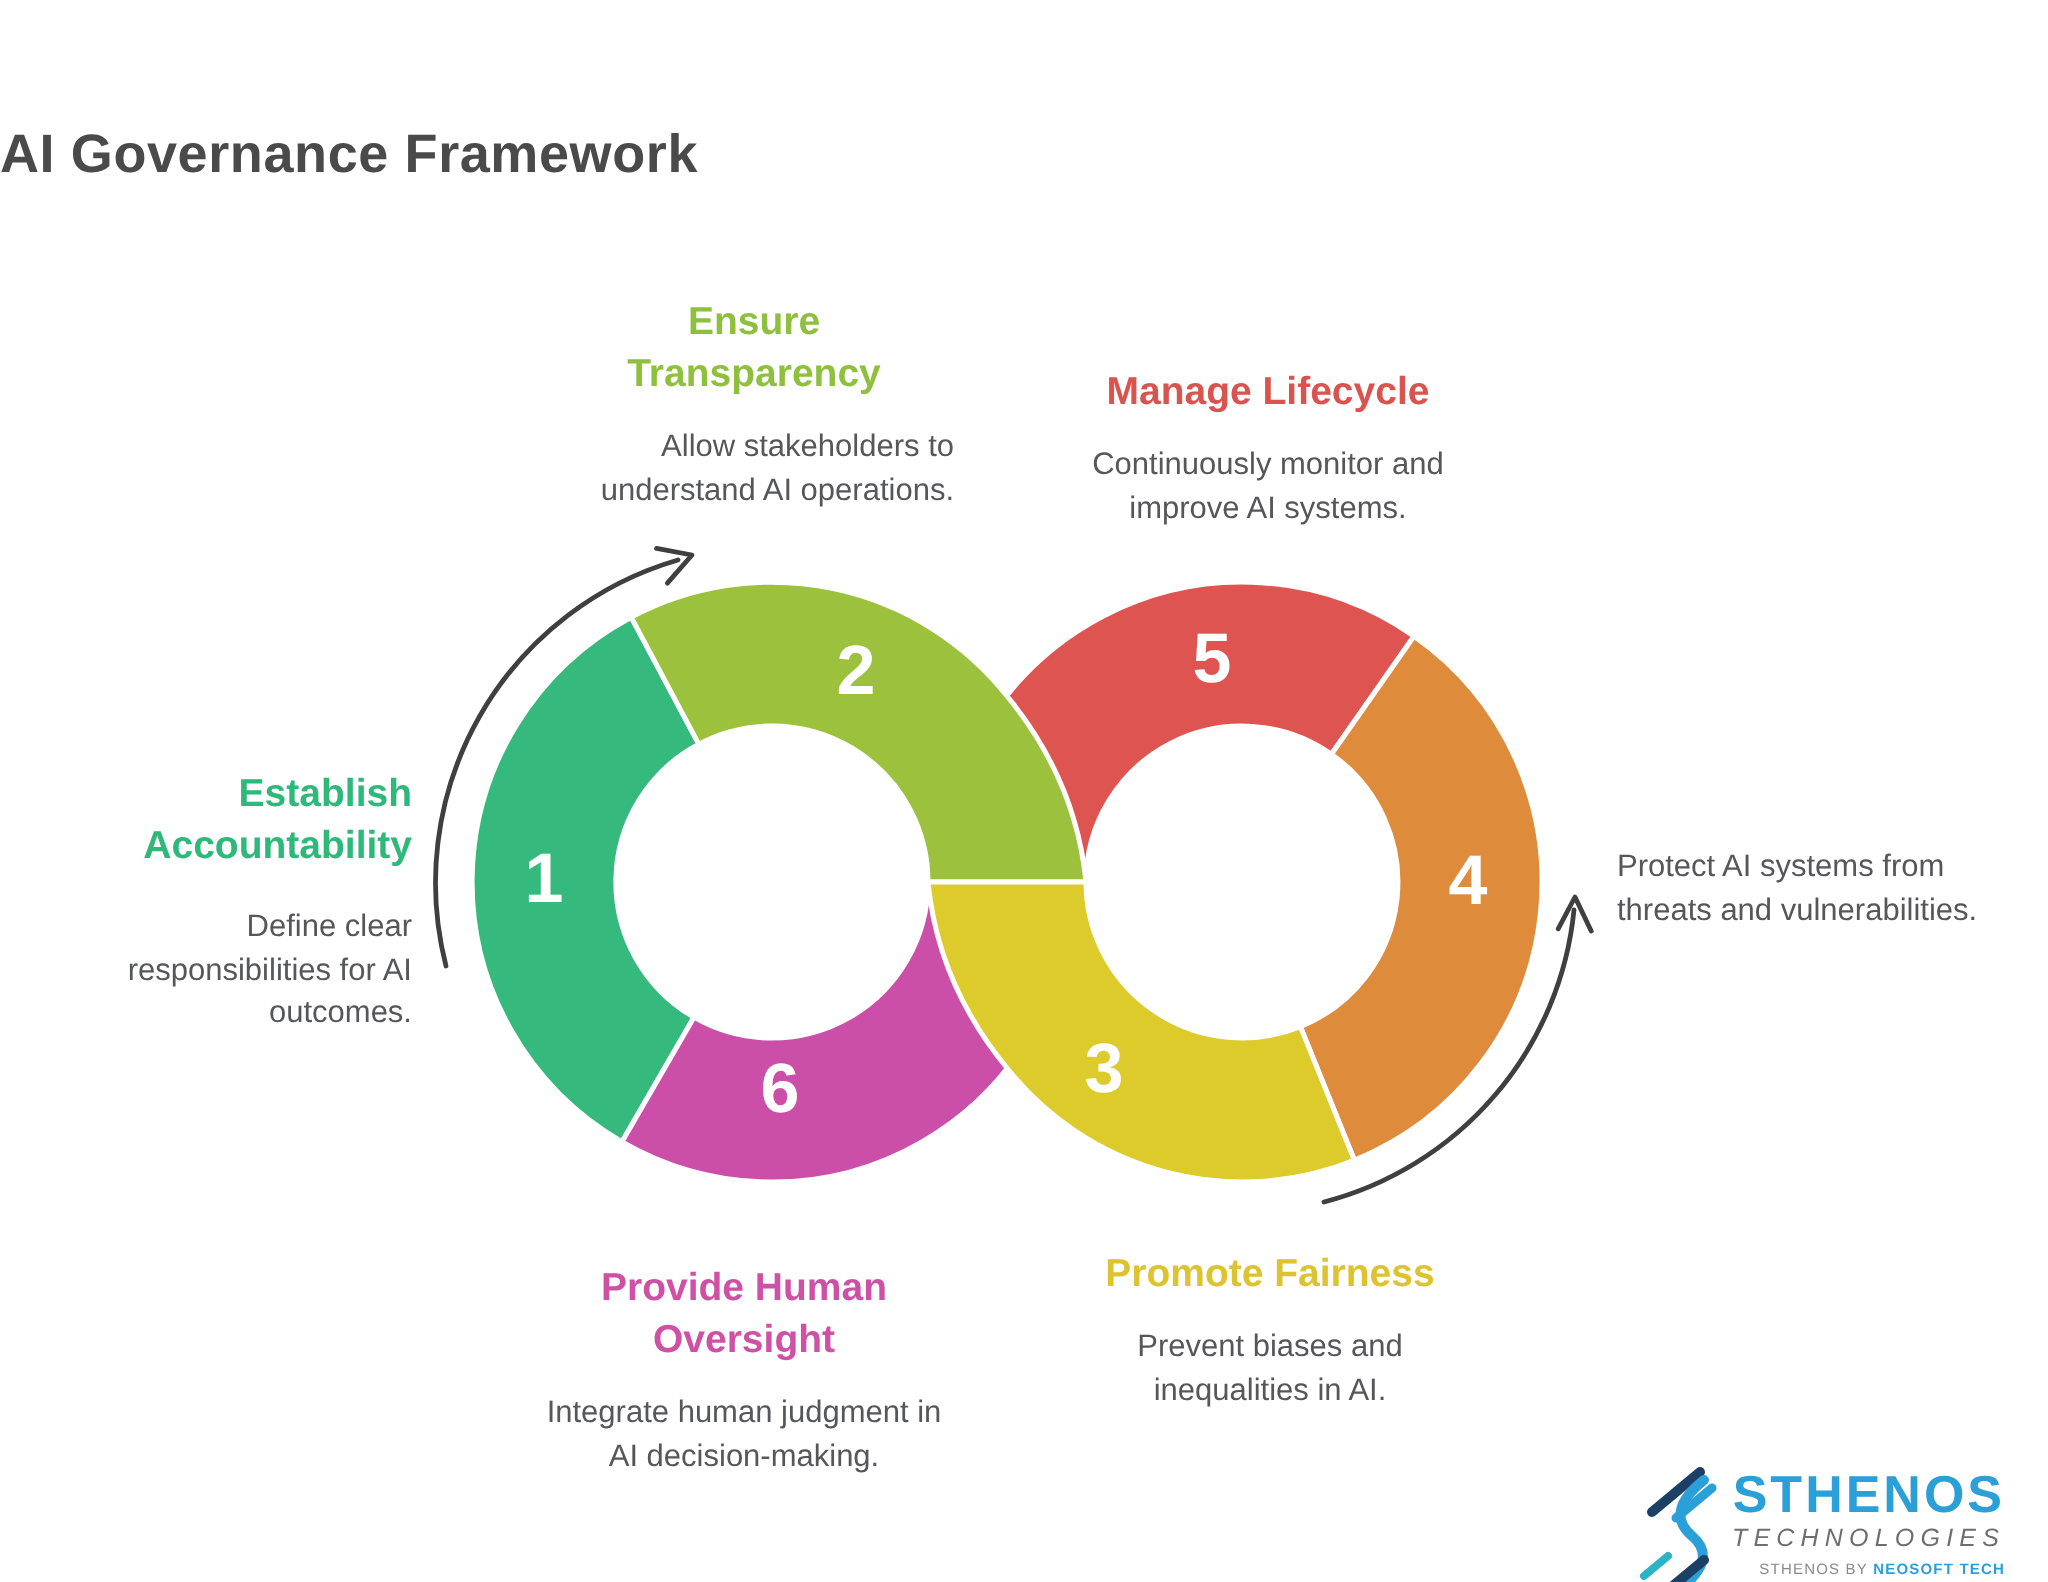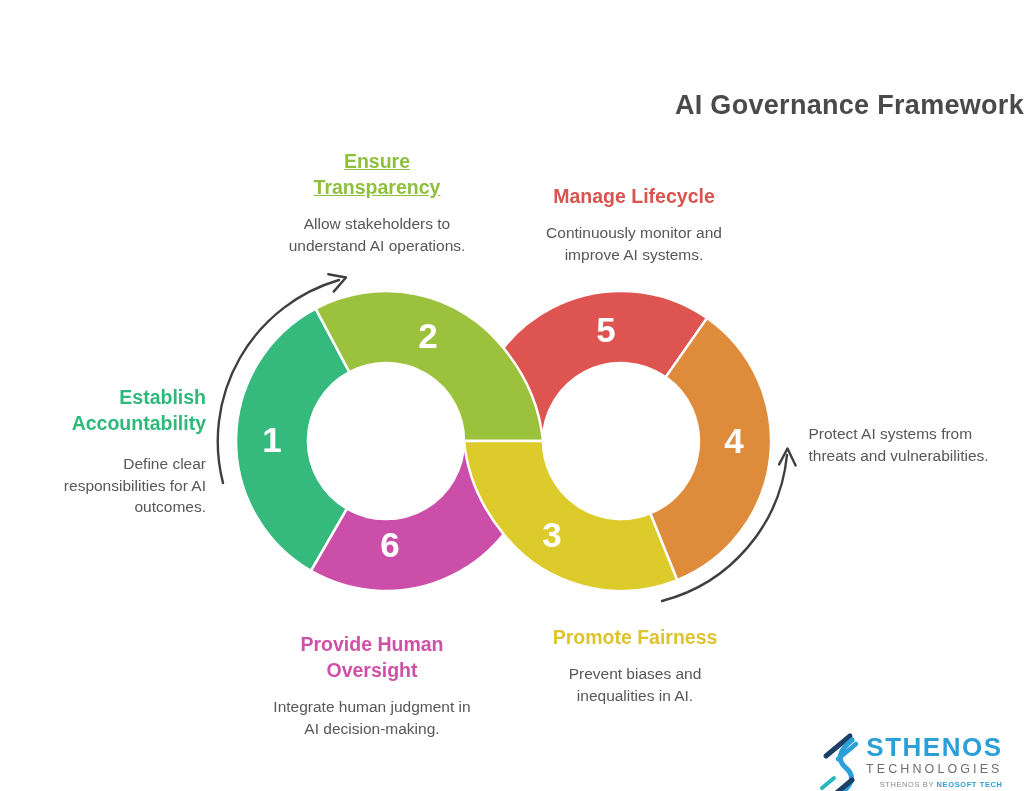--- a/index.html
+++ b/index.html
@@ -3,38 +3,38 @@
 <meta charset="utf-8">
 <style>
   html,body{margin:0;padding:0;}
   body{
     width:1024px;height:791px;background:#ffffff;
     font-family:"Liberation Sans", sans-serif;
     position:relative;overflow:hidden;
   }
   .stage{position:absolute;inset:0;}
   .page-title{
-    position:absolute;left:0;top:62px;width:1024px;text-align:right;
-    font-size:27px;font-weight:bold;color:#4a4a4a;letter-spacing:.3px;margin-top:28px;
+    position:absolute;left:0;top:62px;width:1024px;text-align:left;
+    font-size:27px;font-weight:bold;color:#4a4a4a;letter-spacing:.3px;
   }
   .label-block{position:absolute;}
   .label-block .step-title{
     font-size:19.5px;font-weight:bold;line-height:26px;margin:0 auto 13px auto;
   }
   .label-block .step-desc{
     font-size:15.5px;line-height:21.5px;color:#56575a;margin:0 auto;
   }
   .center{text-align:center;}
   .right{text-align:right;}
   .left{text-align:left;}
 
   
   .blk-transparency{left:257px;top:148px;width:240px;}
-  .blk-transparency .step-title{max-width:170px;text-decoration:underline;}
-  .blk-transparency .step-desc{max-width:200px;}
+  .blk-transparency .step-title{max-width:170px;}
+  .blk-transparency .step-desc{max-width:200px;text-align:right;}
   .blk-lifecycle{left:514px;top:183px;width:240px;}
   .blk-lifecycle .step-desc{max-width:198px;}
   .blk-accountability{left:38px;top:384px;width:168px;}
   .blk-accountability .step-title{max-width:168px;margin:0 0 17px auto;}
   .blk-accountability .step-desc{max-width:168px;margin:0 0 0 auto;}
   .blk-security{left:806px;top:423px;width:205px;}
   .blk-security .step-title{margin-bottom:11px;}
   .blk-security .step-desc{max-width:200px;}
   .blk-oversight{left:252px;top:631px;width:240px;}
   .blk-oversight .step-title{max-width:200px;}
@@ -51,21 +51,21 @@
   .n3{left:552px;top:535px;}
   .n4{left:734px;top:441px;}
   .n5{left:606px;top:330px;}
   .n6{left:390px;top:545px;}
 
   
   .branding{position:absolute;left:812px;top:726px;width:205px;height:90px;text-align:right;}
   .brand-mark{position:absolute;left:0;top:2px;}
   .brand-text{position:absolute;left:54px;top:8px;}
   .brand-name{font-size:26px;font-weight:bold;letter-spacing:1.5px;line-height:26px;}
-  .brand-sub{font-size:12.5px;color:#6d6e70;letter-spacing:3.1px;margin-top:2px;}
+  .brand-sub{font-size:12.5px;color:#6d6e70;letter-spacing:3.1px;margin-top:2px;font-style:italic;}
   .brand-powered{font-size:7.5px;color:#8a8a8a;letter-spacing:.6px;margin-top:4px;}
   .brand-powered b{font-weight:bold;}
 </style>
 </head>
 <body>
 
 <div class="stage">
 
   <div class="page-title">AI Governance Framework</div>
 

